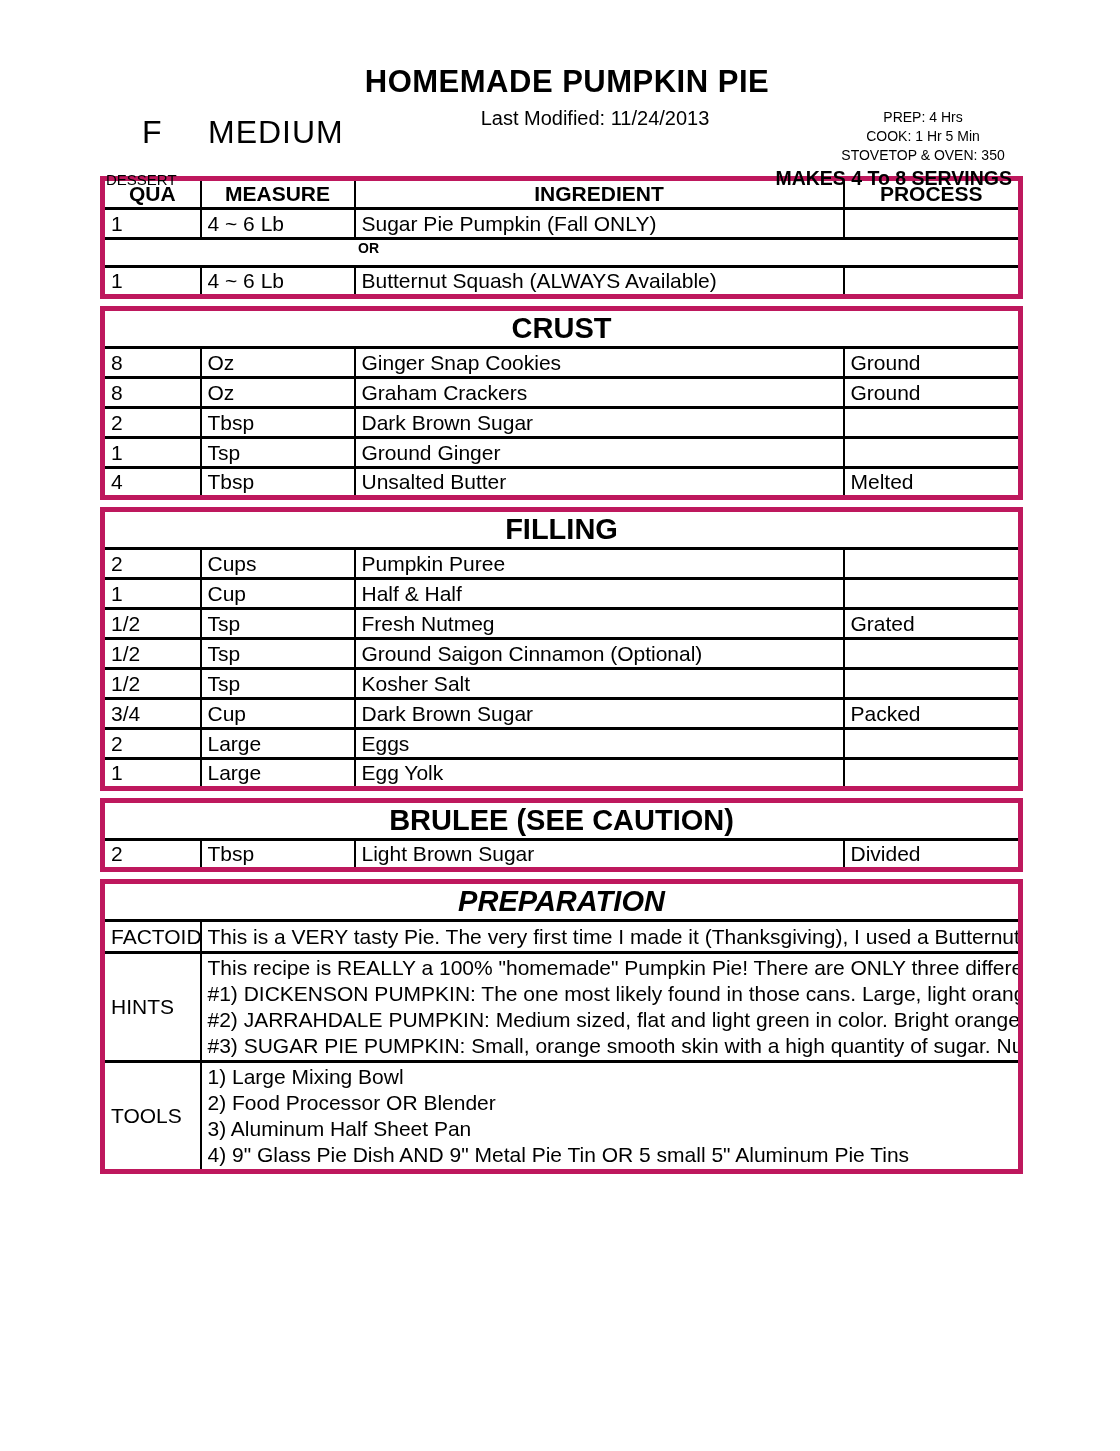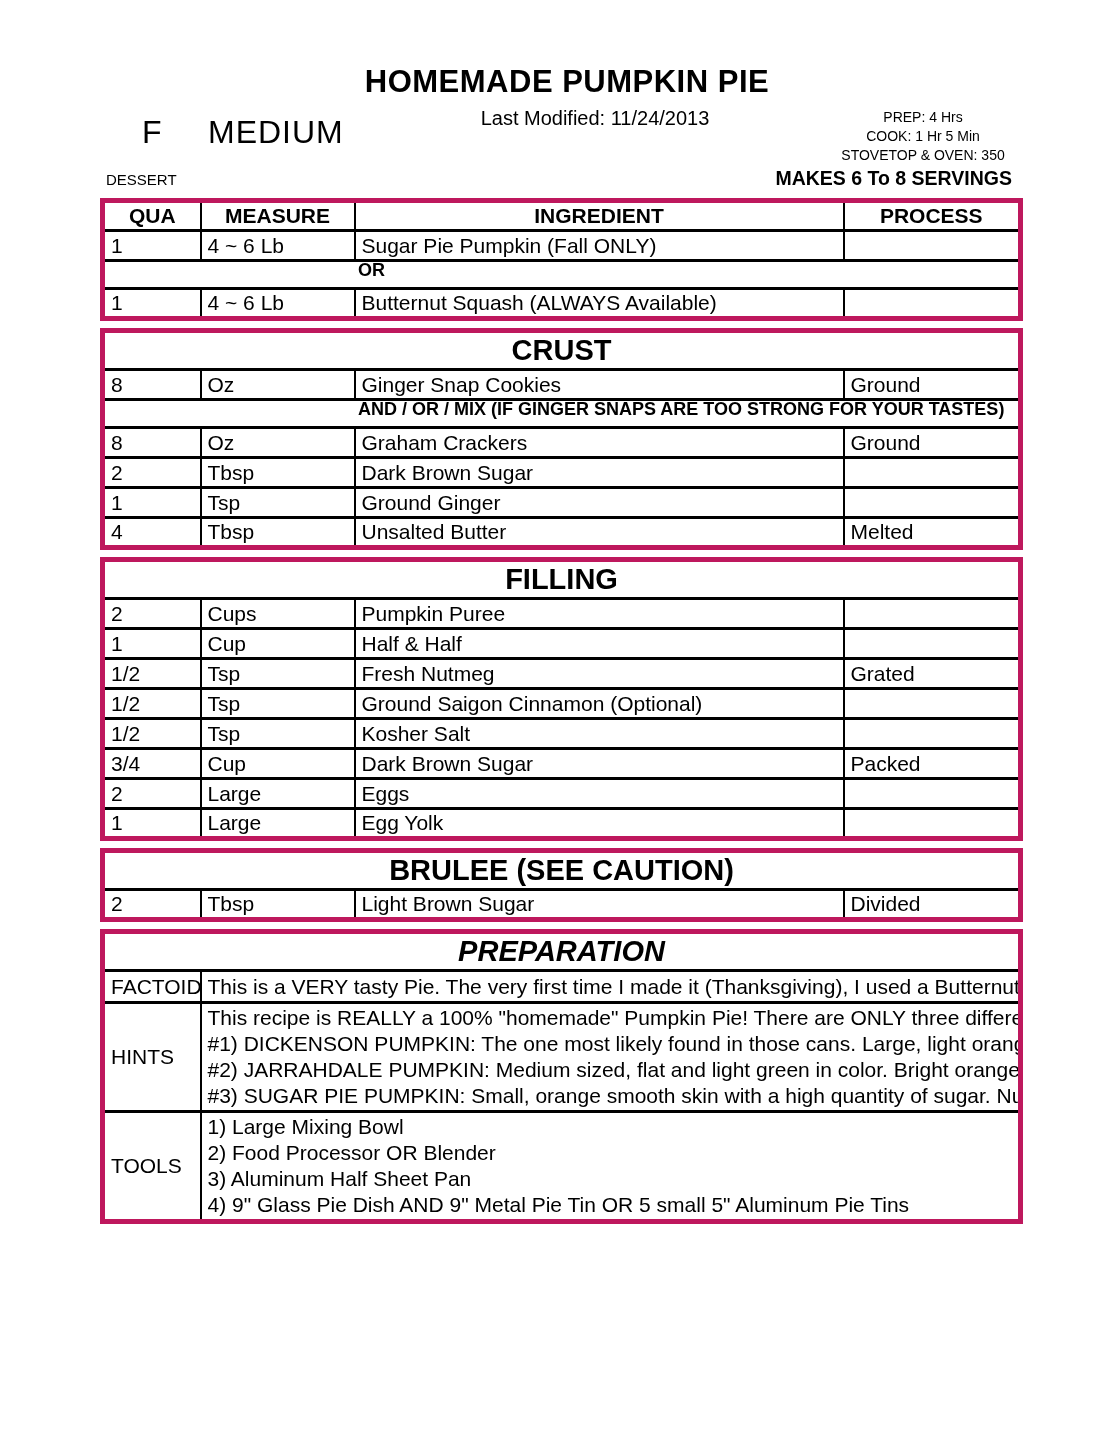--- a/index.html
+++ b/index.html
@@ -7,21 +7,21 @@
   body { font-family: "Liberation Sans", sans-serif; color: #000; }
   .page {
     position: relative;
     width: 1120px;
     height: 1451px;
     background: #ffffff;
     margin: 0 auto;
     overflow: hidden;
   }
   
-  .hdr { position: relative; height: 198px; }
+  .hdr { position: relative; height: 176px; }
   .title {
     position: absolute; top: 64px; left: 0; width: 100%;
     text-align: center; padding-left: 14px;
     font-size: 31px; font-weight: bold; letter-spacing: 0.5px;
   }
   .modified {
     position: absolute; top: 107px; left: 0; width: 100%;
     text-align: center; padding-left: 70px;
     font-size: 20px;
   }
@@ -53,21 +53,21 @@
     padding: 1px 6px;
     text-align: left;
     vertical-align: middle;
     overflow: hidden;
     white-space: nowrap;
   }
   table.sheet tr.head th { font-weight: bold; text-align: center; }
   td.qua { text-align: center; padding: 1px 2px; }
   tr.sec-title th { font-weight: bold; text-align: center; font-size: 29px; height: 29px; }
   tr.divider td {
-    font-size: 18px; font-weight: bold; height: 19px;
+    font-size: 14px; font-weight: bold; height: 19px;
     padding: 0 0 8px 253px; line-height: 17px;
   }
   tr.prep-title th { font-weight: bold; text-align: center; font-size: 29px; height: 36px; font-style: italic; }
 
   td.label-cell { text-align: center; font-weight: bold; vertical-align: middle; padding: 1px 2px; }
   td.label-small { font-size: 16.5px; margin-left: 44px; }
   td.label-big { font-size: 22px; margin-left: 10px; }
   td.prose {
     font-size: 19px; line-height: 27px; white-space: normal;
     height: auto; padding: 0 8px; vertical-align: middle;
@@ -85,21 +85,21 @@
     <div class="title">HOMEMADE PUMPKIN PIE</div>
     <div class="modified">Last Modified: 11/24/2013</div>
     <div class="code">F</div>
     <div class="size">MEDIUM</div>
     <div class="meta">
       <div>PREP: 4 Hrs</div>
       <div>COOK: 1 Hr 5 Min</div>
       <div>STOVETOP &amp; OVEN: 350</div>
     </div>
     <div class="category">DESSERT</div>
-    <div class="servings">MAKES 6 To 8 SERVINGS</div>
+    <div class="servings">MAKES 4 To 8 SERVINGS</div>
   </div>
 
   <table class="sheet">
     <colgroup>
         <col style="width:98px">
         <col style="width:154px">
         <col style="width:489px">
         <col style="width:177px">
       </colgroup>
     <tbody>
@@ -136,23 +136,20 @@
       </colgroup>
     <tbody>
         <tr class="sec-title">
       <th colspan="4">CRUST</th>
     </tr>
     <tr>
       <td class="qua">8</td>
       <td>Oz</td>
       <td>Ginger Snap Cookies</td>
       <td>Ground</td>
-    </tr>
-    <tr class="divider">
-      <td colspan="4">AND / OR / MIX (IF GINGER SNAPS ARE TOO STRONG FOR YOUR TASTES)</td>
     </tr>
     <tr>
       <td class="qua">8</td>
       <td>Oz</td>
       <td>Graham Crackers</td>
       <td>Ground</td>
     </tr>
     <tr>
       <td class="qua">2</td>
       <td>Tbsp</td>

